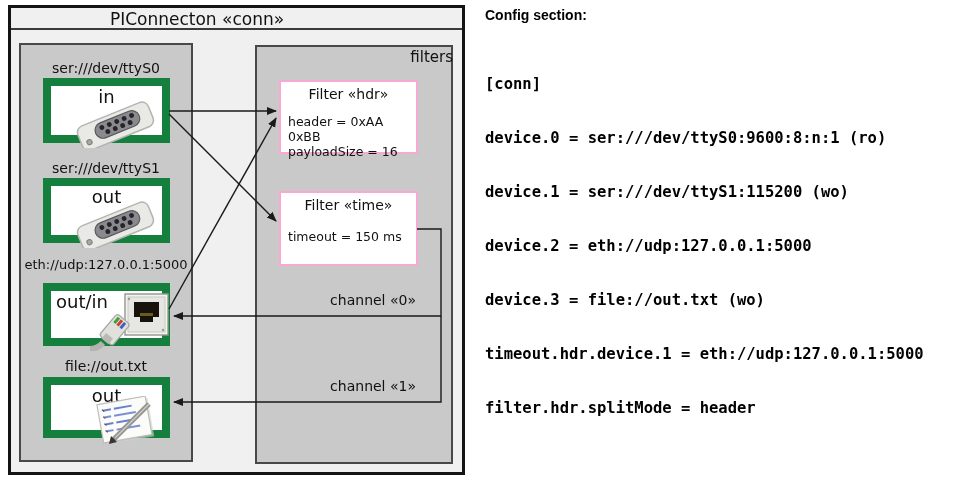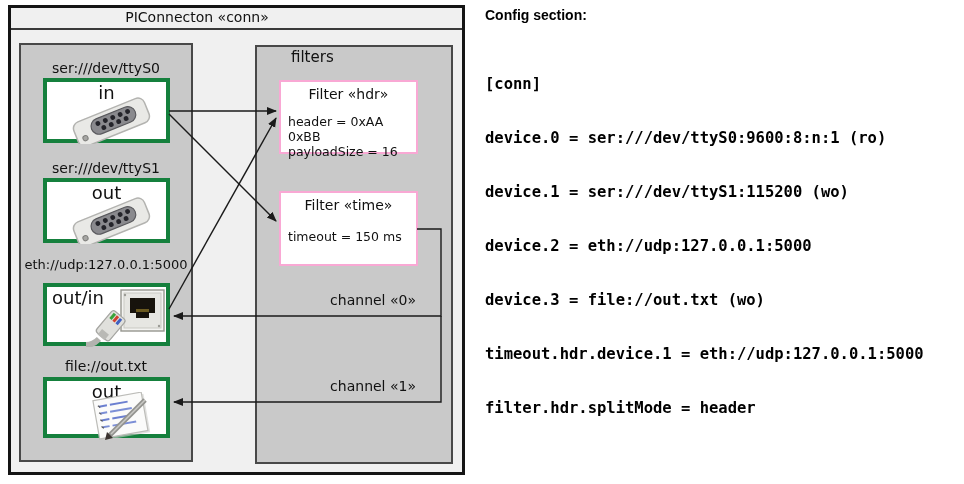--- a/index.html
+++ b/index.html
@@ -3,33 +3,33 @@
 <meta charset="utf-8">
 <style>
   html,body{margin:0;padding:0;background:#fff;}
   .stage{position:relative;width:964px;height:484px;background:#ffffff;overflow:hidden;
          font-family:"DejaVu Sans",sans-serif;color:#111;}
   .abs{position:absolute;}
 
   
   .outer-box{left:8px;top:5px;width:457px;height:470px;background:#f0f0f0;
              border:3px solid #141414;box-sizing:border-box;}
-  .diagram-title{left:8px;top:9px;width:378px;text-align:center;font-size:14px;}
+  .diagram-title{left:8px;top:9px;width:378px;text-align:center;font-size:17px;}
   .title-sep{left:11px;top:28px;width:451px;height:0;border-top:2px solid #3a3a3a;}
 
   
   .group{background:#c9c9c9;border:2px solid #484848;box-sizing:border-box;}
   .devices-group{left:19px;top:43px;width:174px;height:419px;}
   .filters-group{left:255px;top:45px;width:198px;height:419px;}
-  .filters-label{left:255px;top:48px;width:198px;text-align:left;font-size:15px;padding-left:36px;}
+  .filters-label{left:255px;top:48px;width:198px;text-align:right;font-size:15px;}
 
   
   .dev-label{text-align:center;font-size:14px;left:19px;width:174px;}
   .dev-label.small{font-size:13px;}
-  .dev-box{background:#ffffff;border:4px solid #15803d;box-sizing:border-box;}
+  .dev-box{background:#ffffff;border:8px solid #15803d;box-sizing:border-box;}
   .box-d0{left:43px;top:78px;width:127px;height:65px;}
   .box-d1{left:43px;top:178px;width:127px;height:65px;}
   .box-d2{left:43px;top:283px;width:127px;height:63px;}
   .box-d3{left:43px;top:377px;width:127px;height:61px;}
   .dev-io{position:absolute;top:0px;left:0;width:100%;text-align:center;font-size:18px;}
   .dev-io.left{text-align:left;padding-left:5px;box-sizing:border-box;}
 
   
   .filter-box{background:#ffffff;border:2px solid #f9a8d4;box-sizing:border-box;}
   .box-hdr{left:279px;top:80px;width:139px;height:74px;}

